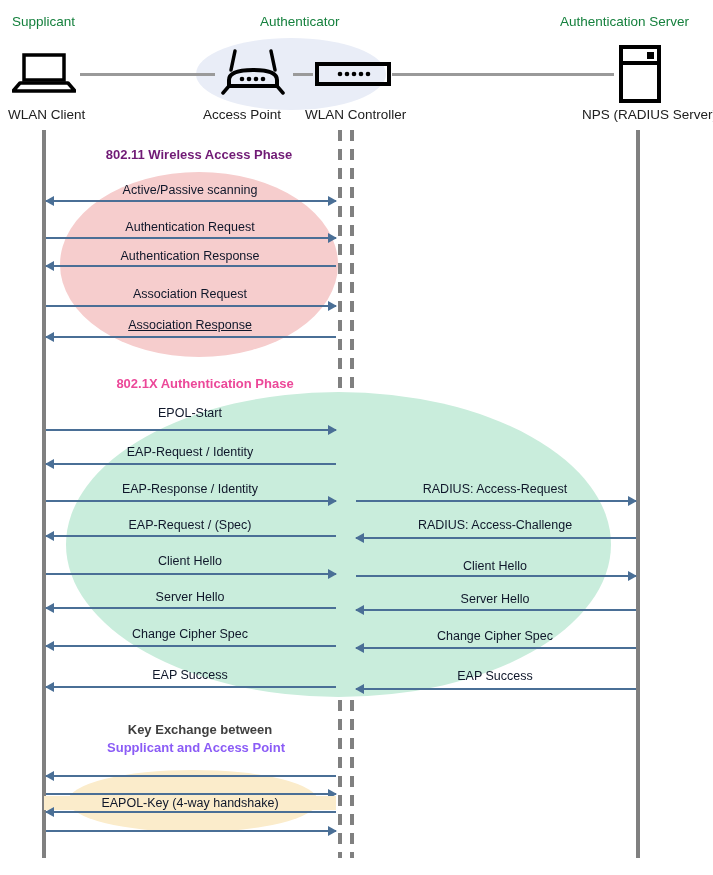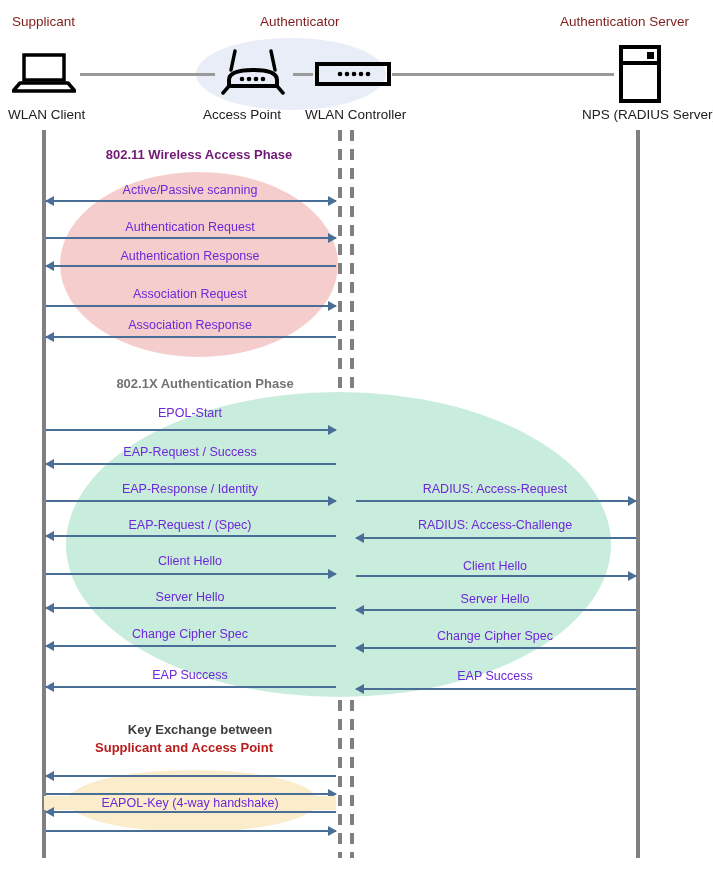--- a/index.html
+++ b/index.html
@@ -1,20 +1,20 @@
 <!DOCTYPE html>
 <html><head>
 <meta charset="utf-8">
 <style>
   html,body{margin:0;padding:0;background:#fff;}
   body{font-family:"Liberation Sans","DejaVu Sans",sans-serif;}
   #stage{position:relative;width:713px;height:875px;background:#fff;overflow:hidden;}
 
   
-  .hdr-label{position:absolute;font-size:13.5px;color:#7f1d1d;white-space:nowrap;text-align:right;}
+  .hdr-label{position:absolute;font-size:13.5px;color:#15803d;white-space:nowrap;text-align:right;}
   .hdr-sub{position:absolute;font-size:13.5px;color:#202020;white-space:nowrap;}
   .auth-ellipse{position:absolute;left:196px;top:38px;width:190px;height:72px;
       background:#e9edf7;border-radius:50%;}
   .hwire{position:absolute;height:3px;background:#9a9a9a;}
   .icon-wrap{position:absolute;}
 
   
   .lifeline{position:absolute;width:4px;background:#808080;}
   .dashline{position:absolute;width:4px;
       background:repeating-linear-gradient(to bottom,#808080 0 11px,transparent 11px 19px);}
@@ -28,21 +28,21 @@
   
   .ph-title{position:absolute;font-size:13px;font-weight:bold;white-space:nowrap;text-align:center;}
 
   
   .arrow{position:absolute;height:2px;background:#4a6f96;}
   .arrow::before,.arrow::after{content:"";position:absolute;width:0;height:0;top:-4px;}
   .arrow.right::after{right:-1px;border-left:9px solid #4a6f96;
       border-top:5px solid transparent;border-bottom:5px solid transparent;}
   .arrow.left::before{left:-1px;border-right:9px solid #4a6f96;
       border-top:5px solid transparent;border-bottom:5px solid transparent;}
-  .msg{position:absolute;font-size:12.5px;color:#6d28d9;white-space:nowrap;
+  .msg{position:absolute;font-size:12.5px;color:#0f172a;white-space:nowrap;
       text-align:center;background:transparent;}
 </style>
 </head>
 <body>
 
 <div id="stage">
 
   <div class="auth-ellipse"></div>
 
   <div class="hdr-label" style="left:12px;top:14px;">Supplicant</div>
@@ -110,30 +110,30 @@
 
   <div class="msg" style="left:44px;top:220px;width:292px;">Authentication Request</div>
   <div class="arrow right" style="left:46px;top:237px;width:290px;"></div>
 
   <div class="msg" style="left:44px;top:249px;width:292px;">Authentication Response</div>
   <div class="arrow left" style="left:46px;top:265px;width:290px;"></div>
 
   <div class="msg" style="left:44px;top:287px;width:292px;">Association Request</div>
   <div class="arrow right" style="left:46px;top:305px;width:290px;"></div>
 
-  <div class="msg" style="left:44px;top:318px;width:292px;">Association Response</div>
+  <div class="msg" style="left:44px;top:318px;width:292px;text-decoration:underline;">Association Response</div>
   <div class="arrow left" style="left:46px;top:336px;width:290px;"></div>
 
   <div class="ph-ellipse ph2-ell"></div>
-  <div class="ph-title" style="left:60px;top:376px;width:290px;color:#737373;">802.1X Authentication Phase</div>
+  <div class="ph-title" style="left:60px;top:376px;width:290px;color:#ec4899;">802.1X Authentication Phase</div>
 
   <div class="msg" style="left:44px;top:406px;width:292px;">EPOL-Start</div>
   <div class="arrow right" style="left:46px;top:429px;width:290px;"></div>
 
-  <div class="msg" style="left:44px;top:445px;width:292px;">EAP-Request / Success</div>
+  <div class="msg" style="left:44px;top:445px;width:292px;">EAP-Request / Identity</div>
   <div class="arrow left" style="left:46px;top:463px;width:290px;"></div>
 
   <div class="msg" style="left:44px;top:482px;width:292px;">EAP-Response / Identity</div>
   <div class="arrow right" style="left:46px;top:500px;width:290px;"></div>
 
   <div class="msg" style="left:44px;top:518px;width:292px;">EAP-Request / (Spec)</div>
   <div class="arrow left" style="left:46px;top:535px;width:290px;"></div>
 
   <div class="msg" style="left:44px;top:554px;width:292px;">Client Hello</div>
   <div class="arrow right" style="left:46px;top:573px;width:290px;"></div>
@@ -160,21 +160,21 @@
   <div class="arrow left" style="left:356px;top:609px;width:280px;"></div>
 
   <div class="msg" style="left:356px;top:629px;width:278px;">Change Cipher Spec</div>
   <div class="arrow left" style="left:356px;top:647px;width:280px;"></div>
 
   <div class="msg" style="left:356px;top:669px;width:278px;">EAP Success</div>
   <div class="arrow left" style="left:356px;top:688px;width:280px;"></div>
 
   <div class="ph-ellipse ph3-ell"></div>
   <div class="ph-title" style="left:60px;top:722px;width:280px;color:#404040;">Key Exchange between</div>
-  <div class="ph-title" style="left:44px;top:740px;width:280px;color:#b91c1c;">Supplicant and Access Point</div>
+  <div class="ph-title" style="left:56px;top:740px;width:280px;color:#8b5cf6;">Supplicant and Access Point</div>
 
   <div class="arrow left" style="left:46px;top:775px;width:290px;"></div>
   <div class="arrow right" style="left:46px;top:793px;width:290px;"></div>
   <div class="msg" style="left:44px;top:796px;width:292px;background:#fbeccb;">EAPOL-Key (4-way handshake)</div>
   <div class="arrow left" style="left:46px;top:811px;width:290px;"></div>
   <div class="arrow right" style="left:46px;top:830px;width:290px;"></div>
 
 </div>
 
 </body></html>

